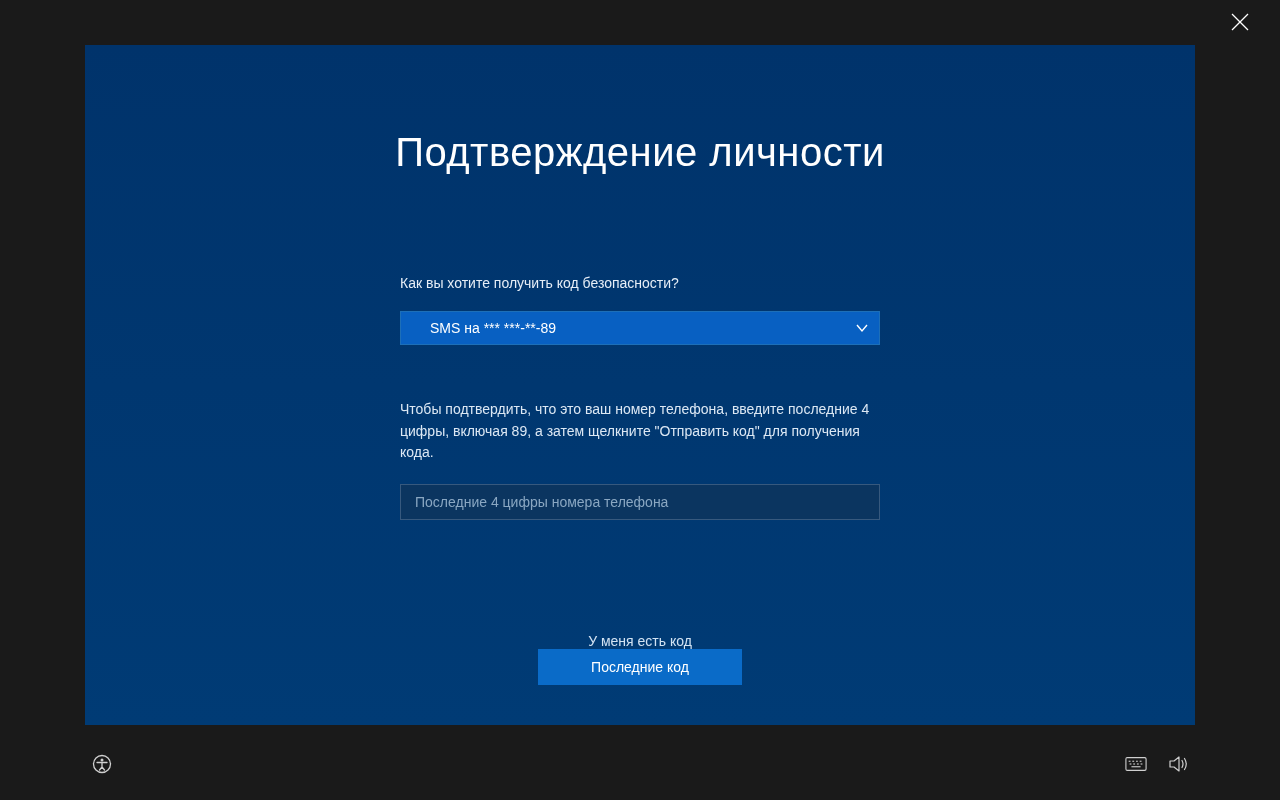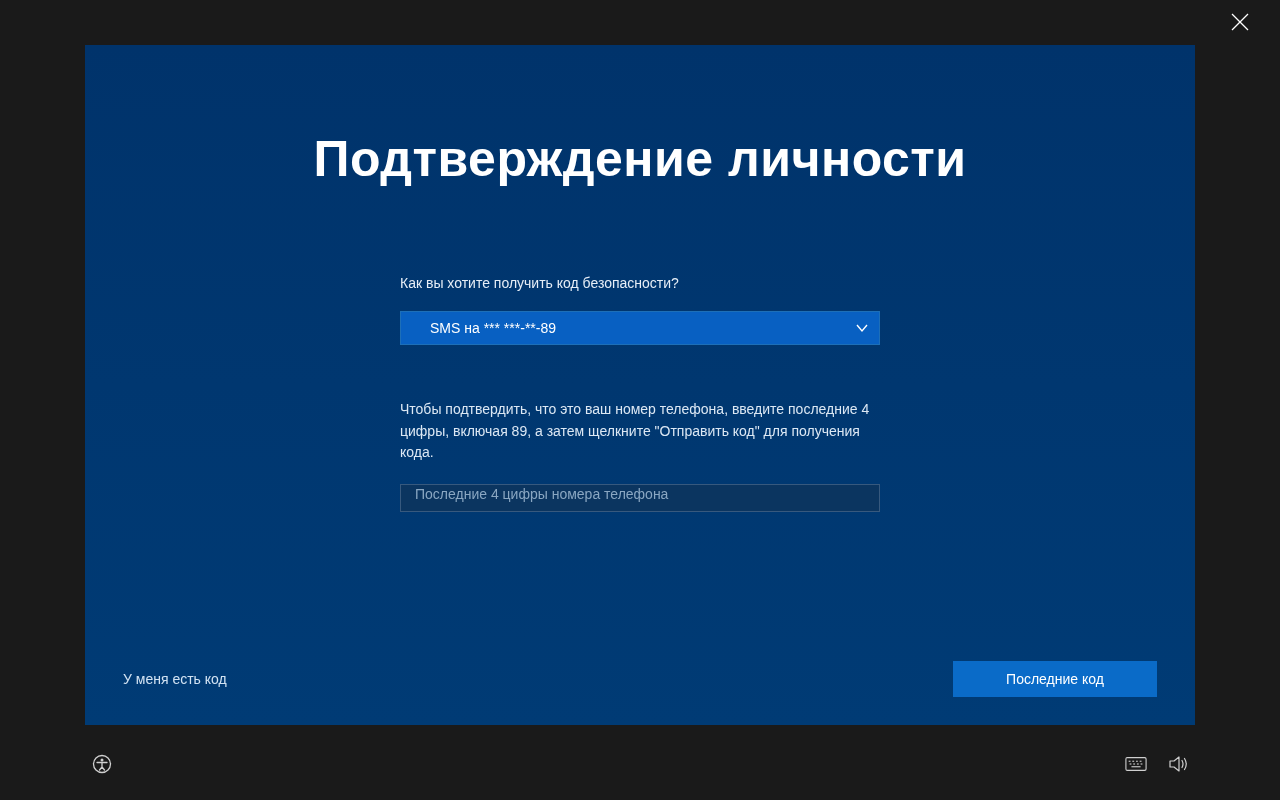--- a/index.html
+++ b/index.html
@@ -42,22 +42,22 @@
     width:100%;
     height:100%;
   }
   h1.title {
     position: absolute;
     top: 85px;
     left: 0;
     right: 0;
     margin: 0;
     text-align: center;
-    font-weight: 700;
-    font-size: 50px;
+    font-weight: 400;
+    font-size: 40px;
     letter-spacing: 0.5px;
     color: #ffffff;
   }
   .center-col {
     position: absolute;
     top: 230px;
     left: 50%;
     width: 480px;
     margin-left: -240px;
   }
@@ -85,47 +85,48 @@
     height: 14px;
   }
   .instr {
     margin-top: 54px;
     font-size: 14px;
     line-height: 1.55;
     color: #dce8f4;
   }
   .input {
     margin-top: 20px;
-    height: 28px;
+    height: 36px;
     box-sizing: border-box;
     border: 1px solid #37597e;
     background: #0b3560;
     display: flex;
-    align-items: flex-start;
+    align-items: center;
     padding: 0 12px;
   }
   .input input {
     width: 100%;
     background: transparent;
     border: none;
     outline: none;
     color: #fff;
     font-size: 14px;
   }
   .input input::placeholder {
     color: #8aa7c2;
   }
   .footer {
     position: absolute;
     left: 38px;
     right: 38px;
-    bottom: 28px;
+    bottom: 40px;
     display: flex;
     align-items: center;
     justify-content: space-between;
+    flex-direction: column;
   }
   .link {
     font-size: 14px;
     color: #d2e3f3;
     cursor: pointer;
   }
   .btn-primary {
     background: #0b6dca;
     background: #0a6bc8;
     color: #fff;

